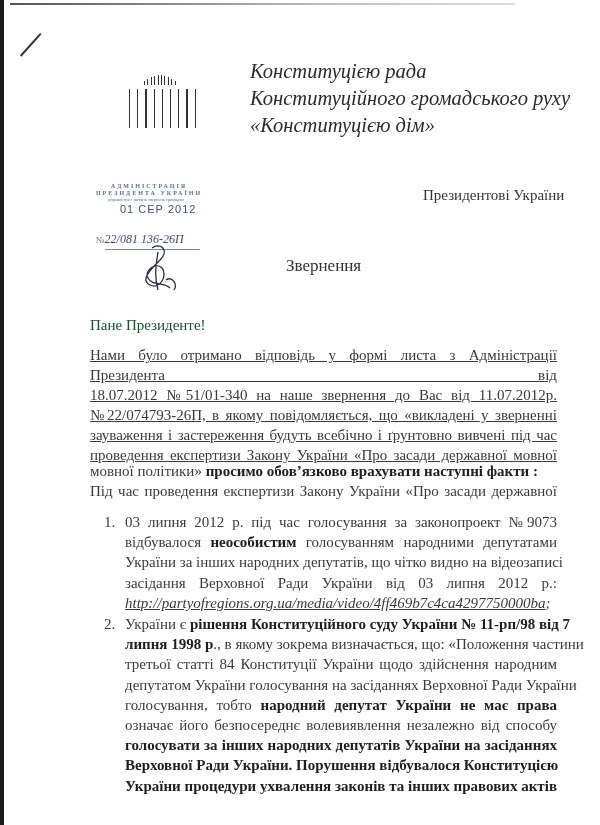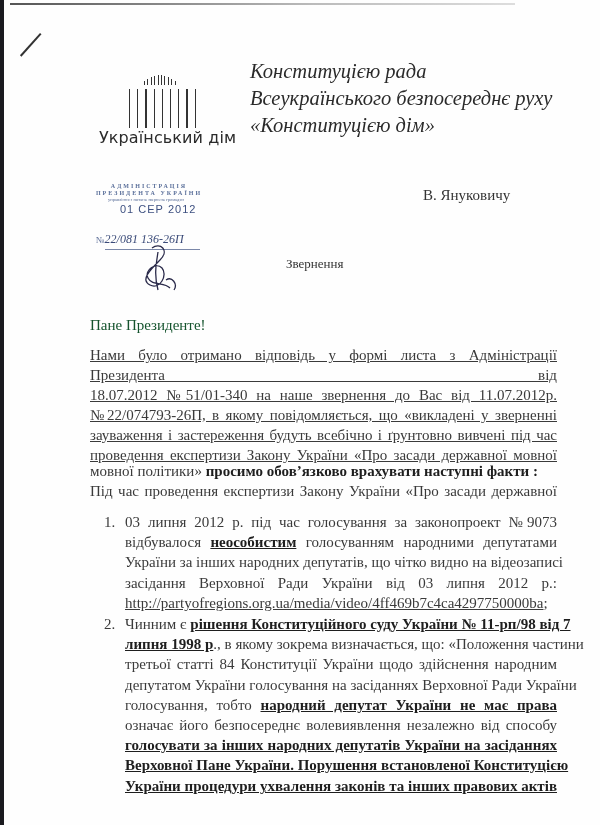--- a/index.html
+++ b/index.html
@@ -28,36 +28,36 @@
   .stamp .s3 { font-size: 4.5px; line-height: 6px; white-space: nowrap; margin-left: -6px; }
   .stamp-date { position: absolute; left: 120px; top: 203px; font-family: Liberation Sans, sans-serif; font-size: 11px; color: #3d5080; letter-spacing: 1px; }
   .reg-no { position: absolute; left: 96px; top: 232px; font-size: 12px; color: #3a4a78; font-style: italic; white-space: nowrap; }
   .reg-no .no { font-size: 9px; font-style: normal; color: #6a7aa0; }
   .reg-line { position: absolute; left: 105px; top: 249px; width: 95px; height: 1px; background: #7a87a8; }
   .signature { position: absolute; left: 130px; top: 240px; width: 60px; height: 60px; }
 
   .addressee { position: absolute; left: 423px; top: 186px; font-size: 15px; line-height: 19px; text-align: right; color: #333; }
   .addressee div { white-space: nowrap; }
 
-  .title { position: absolute; left: 286px; top: 256px; font-size: 13px; color: #333; }
+  .title { position: absolute; left: 286px; top: 256px; font-size: 17px; color: #333; }
 
   .body-text { position: absolute; left: 90px; width: 467px; font-size: 15px; line-height: 20px; color: #3a3a3a; text-align: justify; }
   .greeting { position: absolute; left: 90px; top: 317px; font-size: 15px; color: #14532d; }
   .p1 { top: 345px; text-decoration: underline; }
   .p2 { top: 461px; }
   .p1 .line, .p2 .line { display: block; text-align-last: justify; }
   .p1 .line.last, .p2 .line.last { text-align-last: left; }
   b { color: #1e1e1e; }
 
   .list { position: absolute; left: 90px; top: 512px; width: 467px; font-size: 15px; line-height: 20.2px; color: #3a3a3a; }
   .li { position: relative; padding-left: 35px; margin-bottom: 1px; }
   .li .num { position: absolute; left: 14px; top: 0; }
   .li .line { display: block; text-align-last: justify; white-space: nowrap; overflow: visible; }
-  .li .line.last { text-align-last: left; }
-  .u { text-decoration: underline; }
+  .li .line.last { text-align-last: left; font-style: italic; }
+  .u { }
   .link { text-decoration: underline; color: #3a3a3a; }
   .faint-dot { position: absolute; left: 264px; top: 790px; width: 2px; height: 2px; background: #999; }
 </style>
 </head>
 <body>
 
 <div class="page">
   <div class="left-edge"></div>
   <div class="top-edge"></div>
   <div class="pen-mark"></div>
@@ -79,45 +79,44 @@
       <span></span>
         <span></span>
         <span></span>
         <span></span>
         <span></span>
         <span></span>
         <span></span>
         <span></span>
         <span></span>
     </div>
-    <div class="logo-text">Український дім</div>
   </div>
 
   <div class="org">
     <div>Конституцією рада</div>
-    <div>Всеукраїнського безпосереднє руху</div>
+    <div>Конституційного громадського руху</div>
     <div>«Конституцією дім»</div>
   </div>
 
   <div class="stamp">
     <div class="s1">АДМІНІСТРАЦІЯ</div>
     <div class="s2">ПРЕЗИДЕНТА УКРАЇНИ</div>
     <div class="s3">управління з питань звернень громадян</div>
   </div>
   <div class="stamp-date">01 СЕР 2012</div>
   <div class="reg-no">
     <span class="no">№</span><span>22/081 136-26П</span>
   </div>
   <div class="reg-line"></div>
   <svg class="signature" viewBox="0 0 60 60">
     <path d="M22 8 C 30 2, 40 10, 30 20 C 20 30, 10 40, 20 45 C 30 50, 38 35, 32 28 C 26 22, 14 30, 18 38 C 22 46, 34 42, 40 48 M 28 12 C 26 25, 24 35, 28 50 M 36 40 C 42 36, 48 44, 44 50" fill="none" stroke="#2a2a4a" stroke-width="1.3"></path>
   </svg>
 
   <div class="addressee">
-    <div>В. Януковичу</div>
+    <div>Президентові України</div>
   </div>
 
   <div class="title">Звернення</div>
   <div class="greeting">Пане Президенте!</div>
 
   <div class="body-text p1">
     <span class="line">Нами було отримано відповідь у формі листа з Адміністрації Президента від</span>
     <span class="line">18.07.2012 №51/01-340 на наше звернення до Вас від 11.07.2012р.</span>
     <span class="line">№22/074793-26П, в якому повідомляється, що «викладені у зверненні</span>
     <span class="line">зауваження і застереження будуть всебічно і ґрунтовно вивчені під час</span>
@@ -133,26 +132,26 @@
     <div class="li">
       <span class="num">1.</span>
       <span class="line">03 липня 2012 р. під час голосування за законопроект №9073</span>
       <span class="line"><span>відбувалося </span><b class="u">неособистим</b><span> голосуванням народними депутатами</span></span>
       <span class="line">України за інших народних депутатів, що чітко видно на відеозаписі</span>
       <span class="line">засідання Верховної Ради України від 03 липня 2012 р.:</span>
       <span class="line last"><span class="link">http://partyofregions.org.ua/media/video/4ff469b7c4ca4297750000ba</span><span>;</span></span>
     </div>
     <div class="li">
       <span class="num">2.</span>
-      <span class="line"><span>Чинним є </span><b class="u">рішення Конституційного суду України № 11-рп/98 від 7</b></span>
+      <span class="line"><span>України є </span><b class="u">рішення Конституційного суду України № 11-рп/98 від 7</b></span>
       <span class="line"><b class="u">липня 1998 р</b><span>., в якому зокрема визначається, що: «Положення частини</span></span>
       <span class="line">третьої статті 84 Конституції України щодо здійснення народним</span>
       <span class="line">депутатом України голосування на засіданнях Верховної Ради України</span>
       <span class="line"><span>голосування, тобто </span><b class="u">народний депутат України не має права</b></span>
       <span class="line">означає його безпосереднє волевиявлення незалежно від способу</span>
       <span class="line"><b class="u">голосувати за інших народних депутатів України на засіданнях</b></span>
-      <span class="line"><b class="u">Верховної Пане України. Порушення встановленої Конституцією</b></span>
+      <span class="line"><b class="u">Верховної Ради України. Порушення відбувалося Конституцією</b></span>
       <span class="line"><b class="u">України процедури ухвалення законів та інших правових актів</b></span>
     </div>
   </div>
 
   <div class="faint-dot"></div>
 </div>
 
 </body></html>

